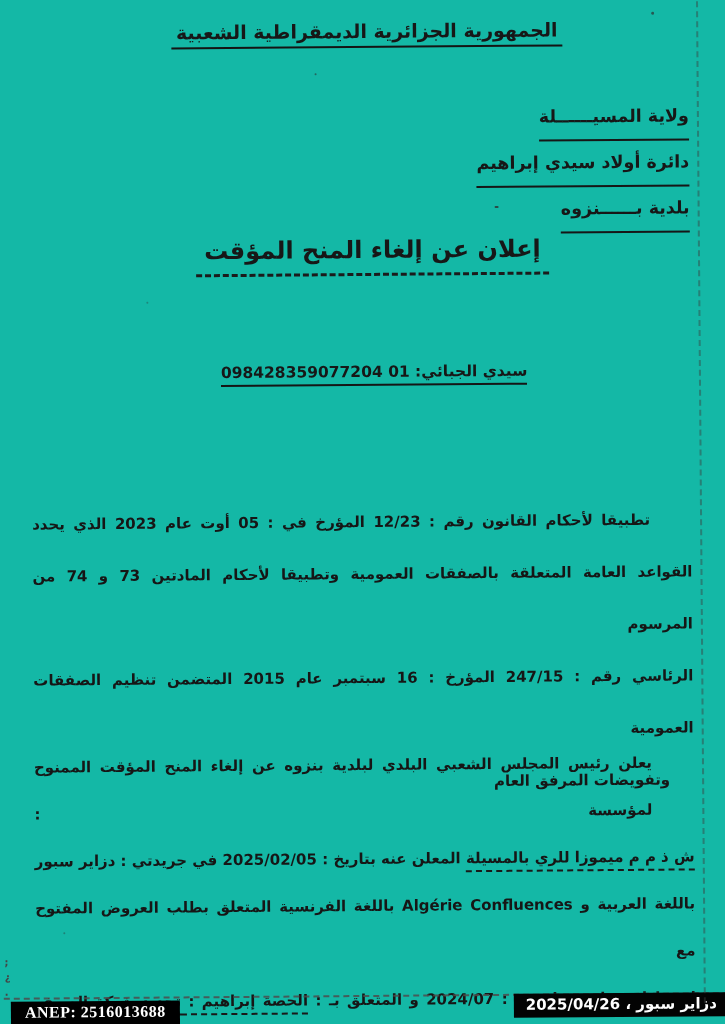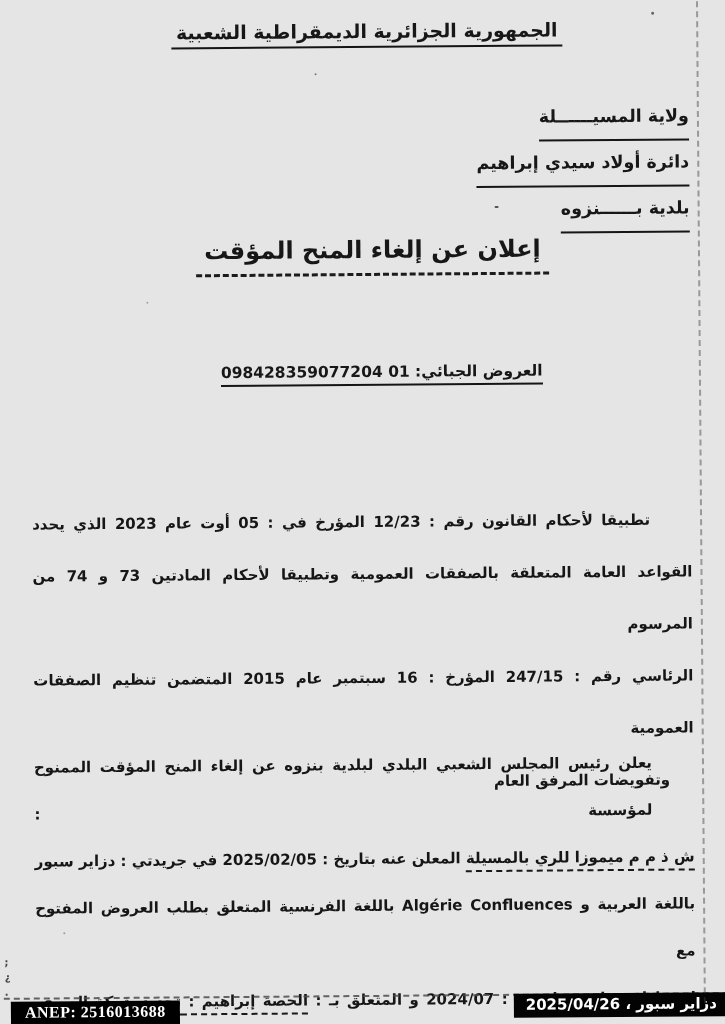--- a/index.html
+++ b/index.html
@@ -1,18 +1,18 @@
 <!DOCTYPE html>
 <html lang="ar"><head>
 <meta charset="utf-8">
 <style>
   html,body{margin:0;padding:0;background:#ffffff;}
   .page{
     position:relative;width:725px;height:1024px;margin:0 auto;
-    background:#e5e5e5;overflow:hidden;
+    background:#14b8a6;overflow:hidden;
     font-family:"DejaVu Sans",sans-serif;color:#171717;
   }
   .rot{position:absolute;inset:0;transform:rotate(-0.45deg);transform-origin:50% 50%;}
 
   
   .hdr{position:absolute;top:20px;left:0;right:0;text-align:center;}
   .hdr .u-wrap{
     display:inline-block;font-size:19px;font-weight:700;
     border-bottom:2.5px solid #141414;padding:0 5px 4px;transform:translateX(8px);
   }
@@ -97,21 +97,21 @@
       <div class="line">
         <span>بلدية بــــــنزوه</span>
       </div>
     </div>
 
     <div class="ttl">
       <span class="u-wrap">إعلان عن إلغاء المنح المؤقت</span>
     </div>
 
     <div class="tax">
-      <span class="u-wrap"><span>العروض الجبائي:</span> <span>01 098428359077204</span></span>
+      <span class="u-wrap"><span>سيدي الجبائي:</span> <span>01 098428359077204</span></span>
     </div>
 
     <div class="para p1">
         <div class="tline indent just"><span>تطبيقا لأحكام القانون رقم : 12/23 المؤرخ في : 05 أوت عام 2023 الذي يحدد</span></div>
         <div class="tline just"><span>القواعد العامة المتعلقة بالصفقات العمومية وتطبيقا لأحكام المادتين 73 و 74 من المرسوم</span></div>
         <div class="tline just"><span>الرئاسي رقم : 247/15 المؤرخ : 16 سبتمبر عام 2015 المتضمن تنظيم الصفقات العمومية</span></div>
         <div class="tline plain"><span>وتفويضات المرفق العام</span></div>
       </div>
 
     <div class="para p2">

